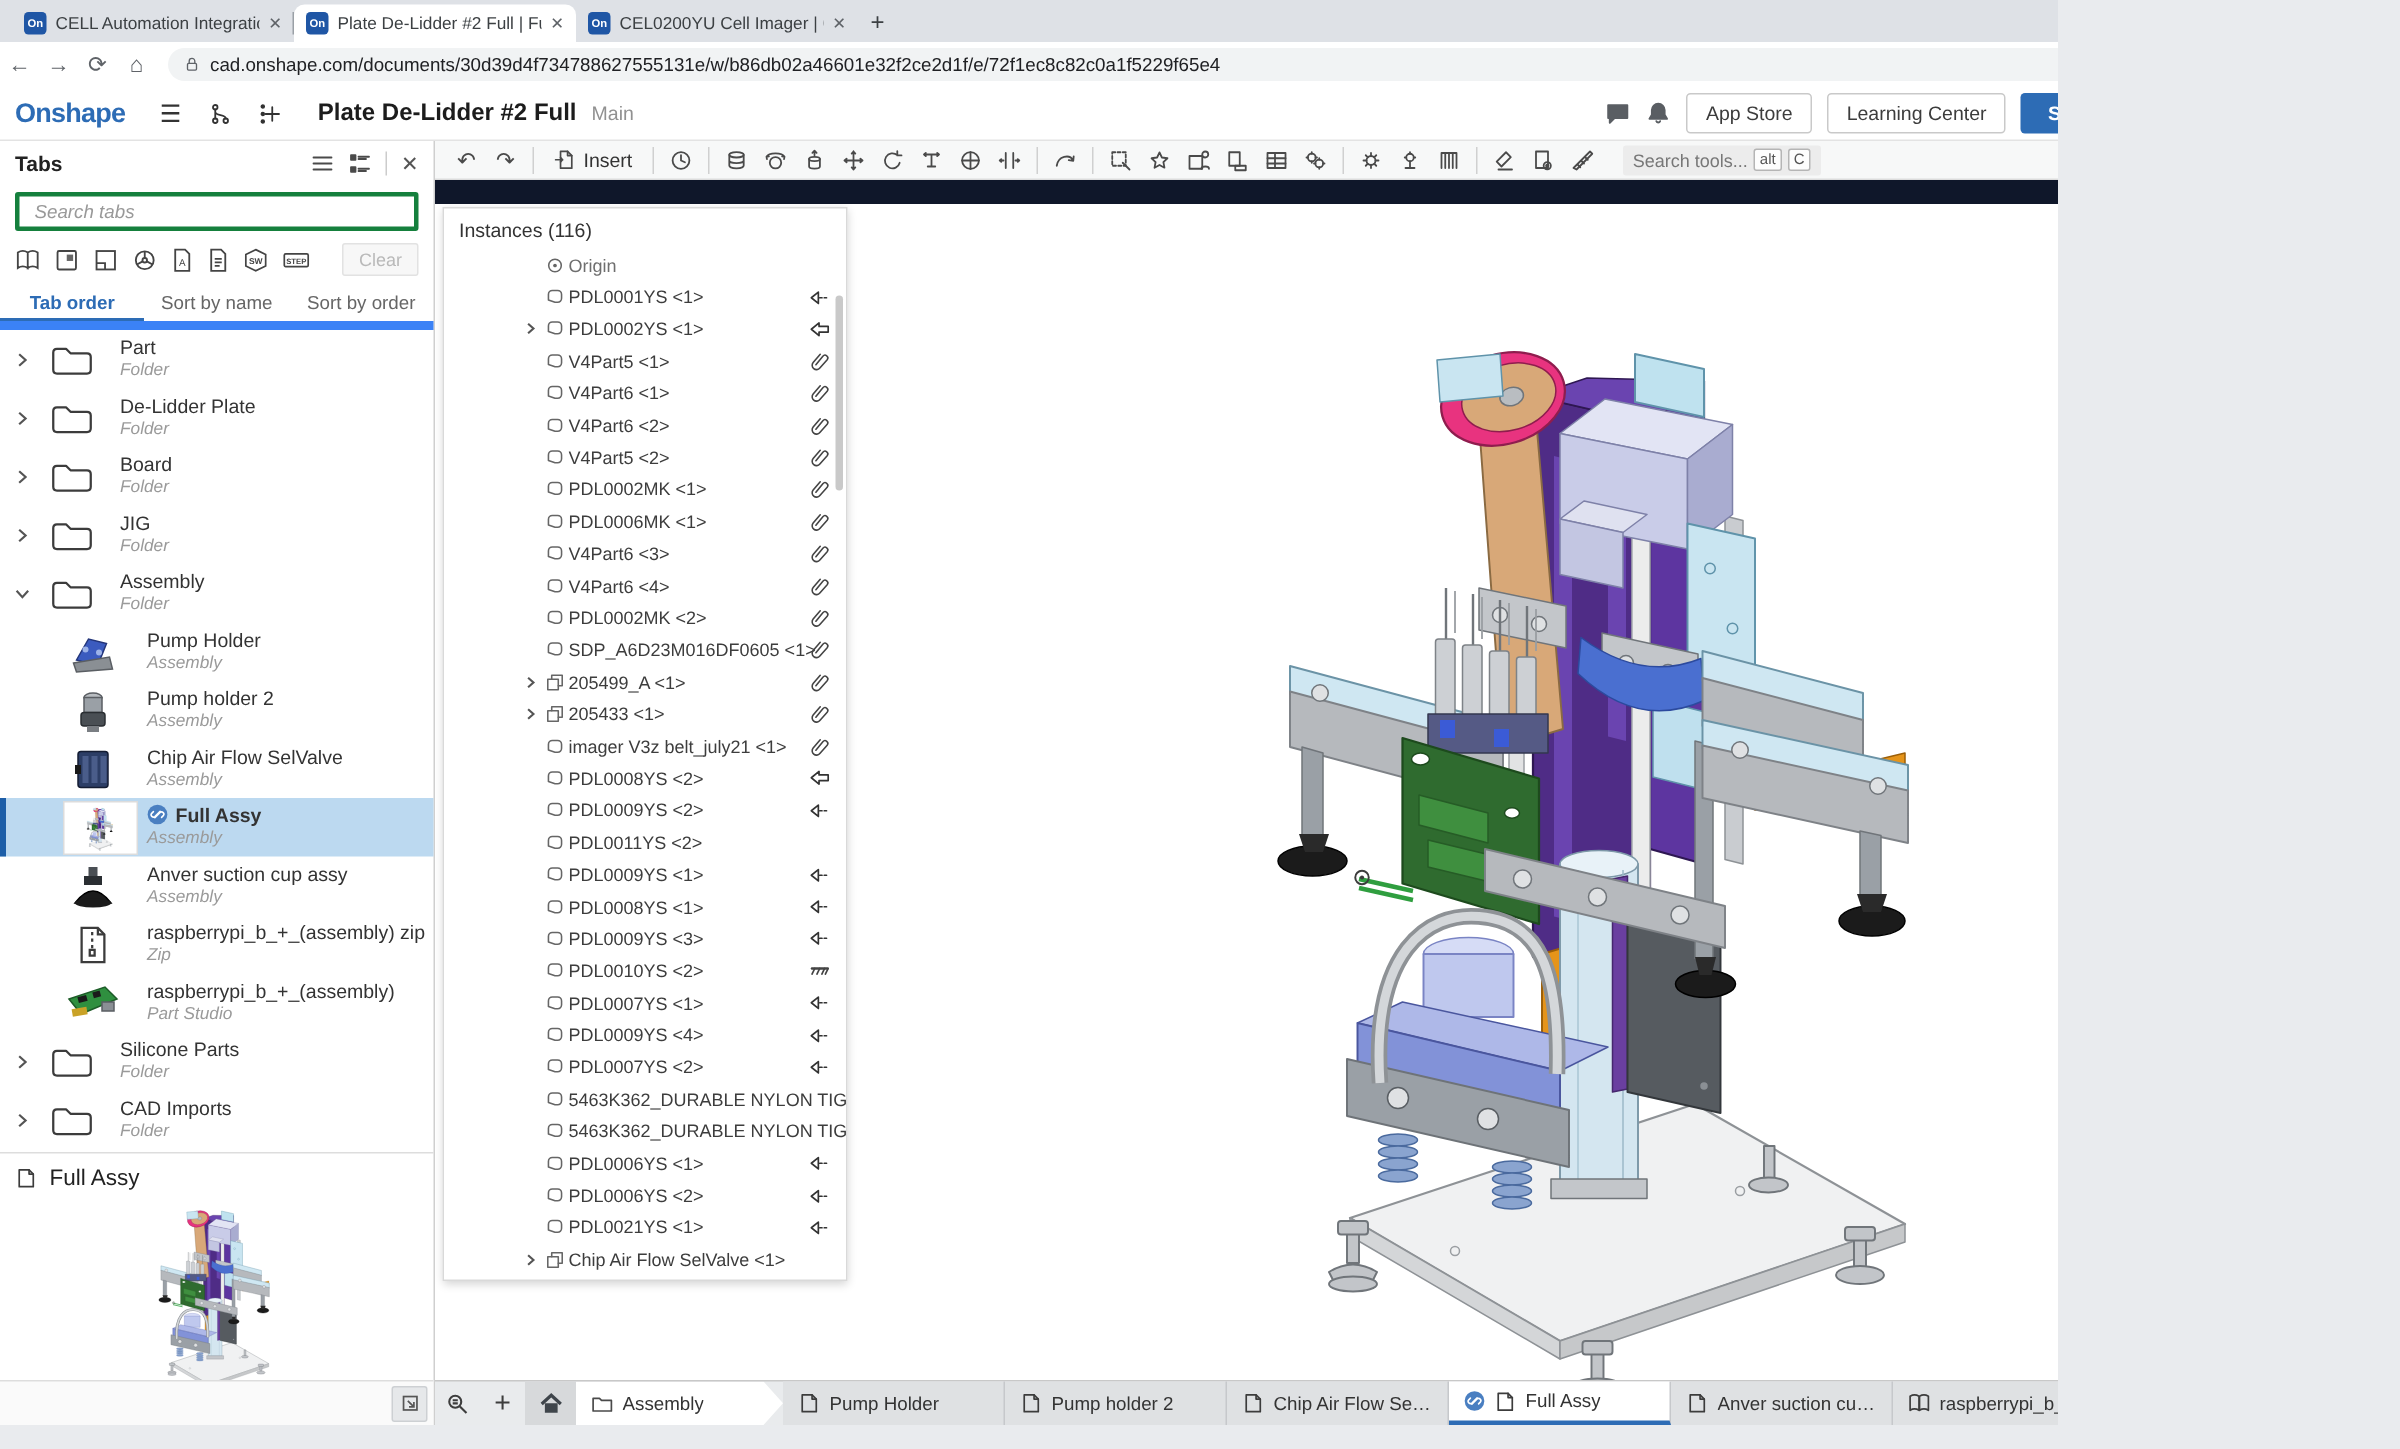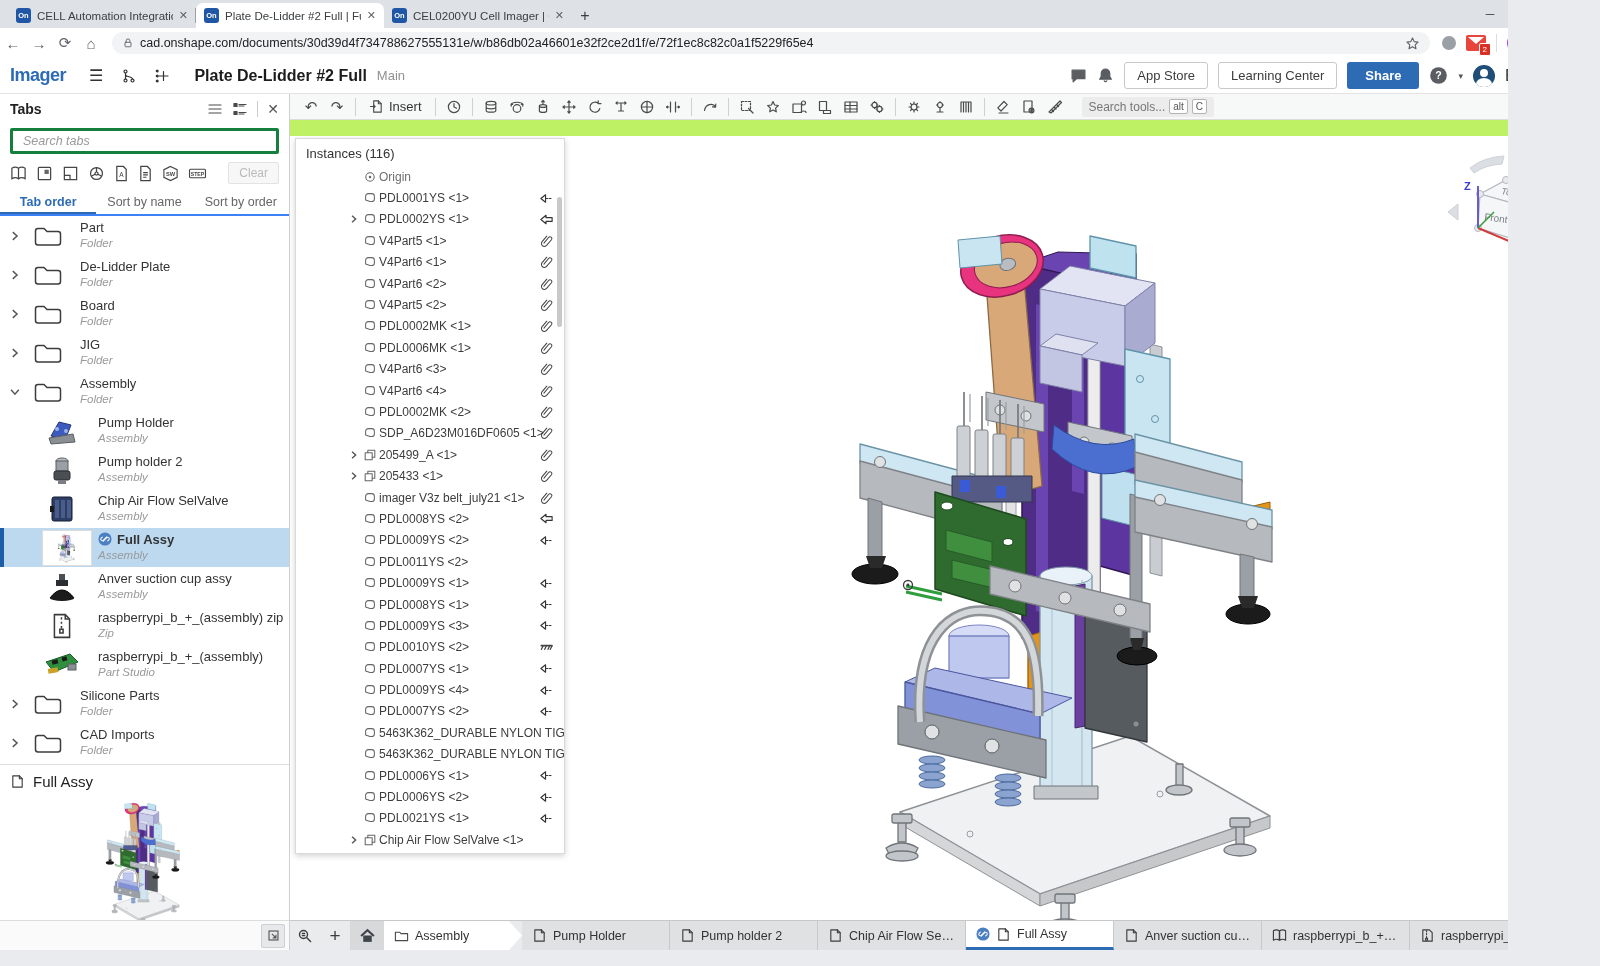--- a/index.html
+++ b/index.html
@@ -1,16 +1,16 @@
 <!DOCTYPE html>
 <html style="--blue: #2d6cb5; --sel: #bcd9f0;"><head>
 <meta charset="utf-8">
 <style>
   html,body{margin:0;padding:0;background:#e9ebee;}
-  .app{position:relative;width:1508px;height:966px;background:#bef264;font-family:"Liberation Sans",sans-serif;overflow:hidden;-webkit-font-smoothing:antialiased;}
+  .app{position:relative;width:1372px;height:966px;background:#0f172a;font-family:"Liberation Sans",sans-serif;overflow:hidden;-webkit-font-smoothing:antialiased;}
   svg{display:block}
   .ico{display:inline-flex;align-items:center;justify-content:center;color:#4a4a4a;}
   
   .chrome-tabs{position:absolute;left:0;top:0;width:1600px;height:28px;background:#dee1e6;display:flex;align-items:flex-end;padding-left:8px;box-sizing:border-box;}
   .ctab{width:188px;height:25px;display:flex;align-items:center;gap:6px;padding:0 8px;box-sizing:border-box;font-size:11.5px;color:#3c4043;border-radius:7px 7px 0 0;position:relative;}
   .ctab .fav{width:15px;height:15px;border-radius:3px;background:#1f56a5;color:#fff;font-size:7.5px;font-weight:bold;display:flex;align-items:center;justify-content:center;flex:none;}
   .ctab .t{flex:1;white-space:nowrap;overflow:hidden;}
   .ctab .x{color:#5f6368;font-size:11px;flex:none;}
   .ctab.active{background:#fff;}
   .ctab:not(.active):not(:last-child)::after{content:"";position:absolute;right:0;top:5px;height:15px;border-right:1px solid #9aa0a6;}
@@ -55,21 +55,21 @@
   .sb-head{height:30px;display:flex;align-items:center;padding:0 10px;}
   .sb-title{font-weight:bold;font-size:14px;color:#222;flex:1;}
   .sb-hico{display:flex;align-items:center;gap:9px;color:#555;}
   .sb-hsep{width:1px;height:16px;background:#ccc;}
   .sb-search{margin:4px 10px 6px;height:26px;border:3px solid #15803d;border-radius:2px;display:flex;align-items:center;padding:0 8px;box-sizing:border-box;}
   .sb-search input{border:none;outline:none;width:100%;font-size:12.5px;font-style:italic;color:#444;font-family:inherit;background:transparent;}
   .sb-search input::placeholder{color:#999;font-style:italic;}
   .filterrow{display:flex;align-items:center;gap:8px;padding:2px 10px 6px;}
   .fico{color:#444;}
   .clearbtn{margin-left:auto;border:1px solid #e2e2e2;background:#f7f7f7;color:#b9b9b9;font-size:12px;border-radius:2px;padding:3px 10px;font-family:inherit;}
-  .sortrow{display:flex;border-bottom:2px solid #3b82f6;height:24px;}
+  .sortrow{display:flex;border-bottom:6px solid #3b82f6;height:24px;}
   .sorttab{flex:1;text-align:center;font-size:12.5px;color:#666;line-height:24px;}
   .sorttab.active{color:var(--blue);border-bottom:2px solid var(--blue);font-weight:bold;}
   .tree{position:relative;}
   .trow{height:39px;display:flex;align-items:center;position:relative;}
   .trow .chev{position:absolute;left:8px;width:12px;color:#555;}
   .trow .nico{position:absolute;display:flex;align-items:center;justify-content:center;width:40px;}
   .trow .labels{position:absolute;line-height:1.25;}
   .trow .l1{font-size:13px;color:#333;white-space:nowrap;}
   .trow .l2{font-size:11.5px;color:#9a9a9a;font-style:italic;}
   .trow.sel{background:var(--sel);}
@@ -161,21 +161,21 @@
       <span class="mail">
           <span class="b">2</span>
         </span>
       <span style="width:1px;height:18px;background:#dadce0;"></span>
       <span class="pcircle">E</span>
       <span class="navbtn" style="font-size:14px;">⋮</span>
     </div>
   </div>
 
   <div class="osheader">
-    <span class="oslogo">Imager</span>
+    <span class="oslogo">Onshape</span>
     <span class="hico ico">☰</span>
     <span class="hico ico" id="versico">
         <svg width="16" height="16" viewBox="0 0 16 16" fill="none" stroke="currentColor" stroke-width="1.2" stroke-linecap="round" stroke-linejoin="round">
           <circle cx="4.5" cy="3.5" r="1.5"></circle>
           <circle cx="4.5" cy="12.5" r="1.5"></circle>
           <circle cx="11.5" cy="12.5" r="1.5"></circle>
           <path d="M4.5 5v6M4.5 6.5c0 3 7 1.5 7 4.5"></path>
         </svg>
       </span>
     <span class="hico ico" id="createico">

